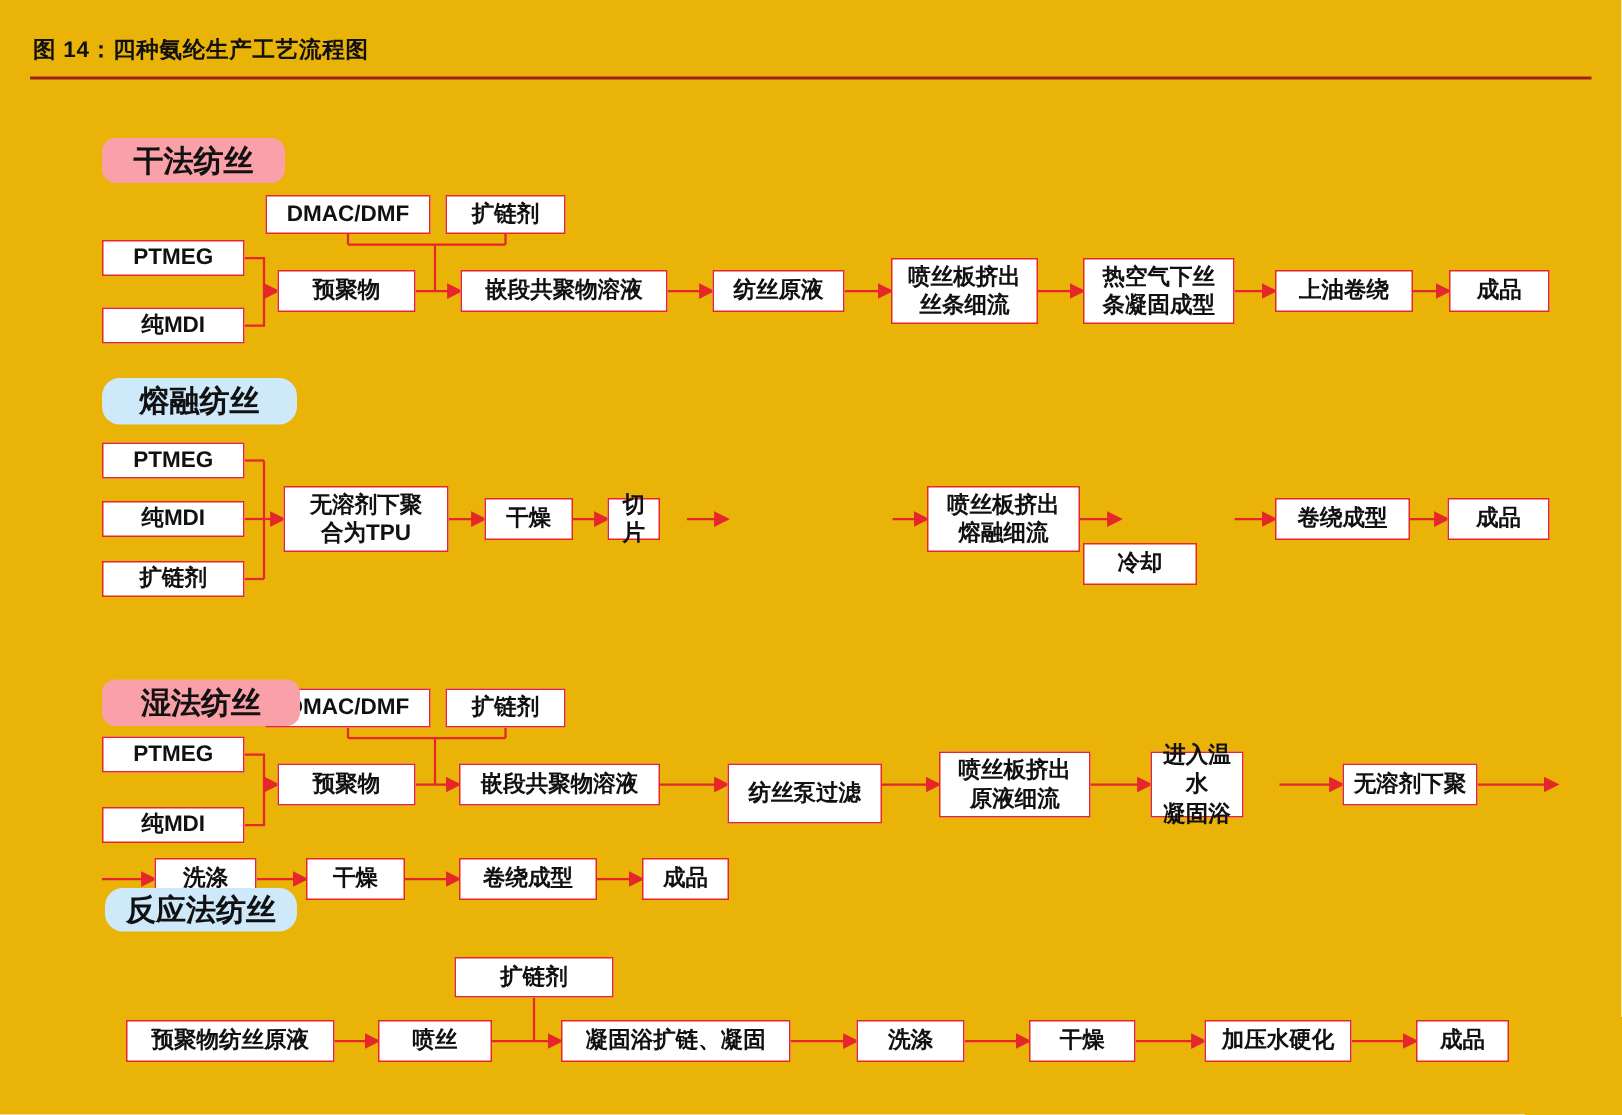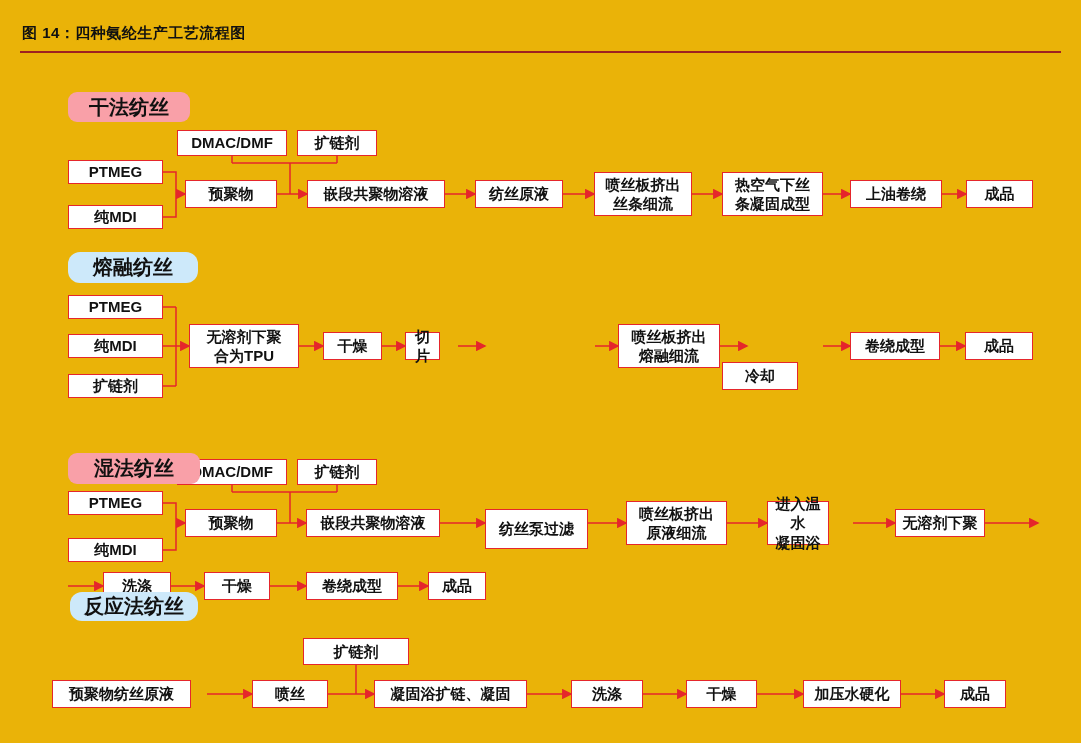--- a/index.html
+++ b/index.html
@@ -145,21 +145,21 @@
   <div class="box" style="left:767px;top:501px;width:62px;height:44px;">进入温水
 凝固浴</div>
   <div class="box" style="left:895px;top:509px;width:90px;height:28px;">无溶剂下聚</div>
   <div class="box" style="left:103px;top:572px;width:68px;height:28px;">洗涤</div>
   <div class="box" style="left:204px;top:572px;width:66px;height:28px;">干燥</div>
   <div class="box" style="left:306px;top:572px;width:92px;height:28px;">卷绕成型</div>
   <div class="box" style="left:428px;top:572px;width:58px;height:28px;">成品</div>
 
   <div class="sec-label blue" style="left:70px;top:592px;width:128px;height:29px;">反应法纺丝</div>
   <div class="box" style="left:303px;top:638px;width:106px;height:27px;">扩链剂</div>
-  <div class="box" style="left:52px;top:680px;width:139px;height:28px;">预聚物纺丝原液</div>
+  <div class="box" style="left:84px;top:680px;width:139px;height:28px;">预聚物纺丝原液</div>
   <div class="box" style="left:252px;top:680px;width:76px;height:28px;">喷丝</div>
   <div class="box" style="left:374px;top:680px;width:153px;height:28px;">凝固浴扩链、凝固</div>
   <div class="box" style="left:571px;top:680px;width:72px;height:28px;">洗涤</div>
   <div class="box" style="left:686px;top:680px;width:71px;height:28px;">干燥</div>
   <div class="box" style="left:803px;top:680px;width:98px;height:28px;">加压水硬化</div>
   <div class="box" style="left:944px;top:680px;width:62px;height:28px;">成品</div>
 
 </div>
 
 </body></html>

